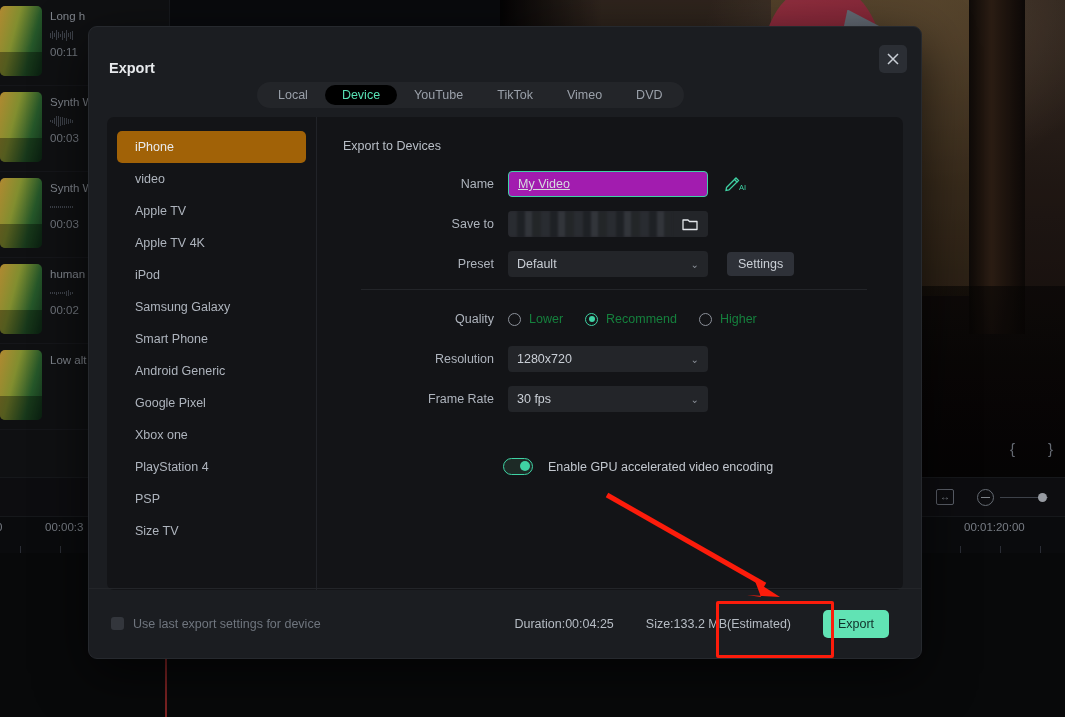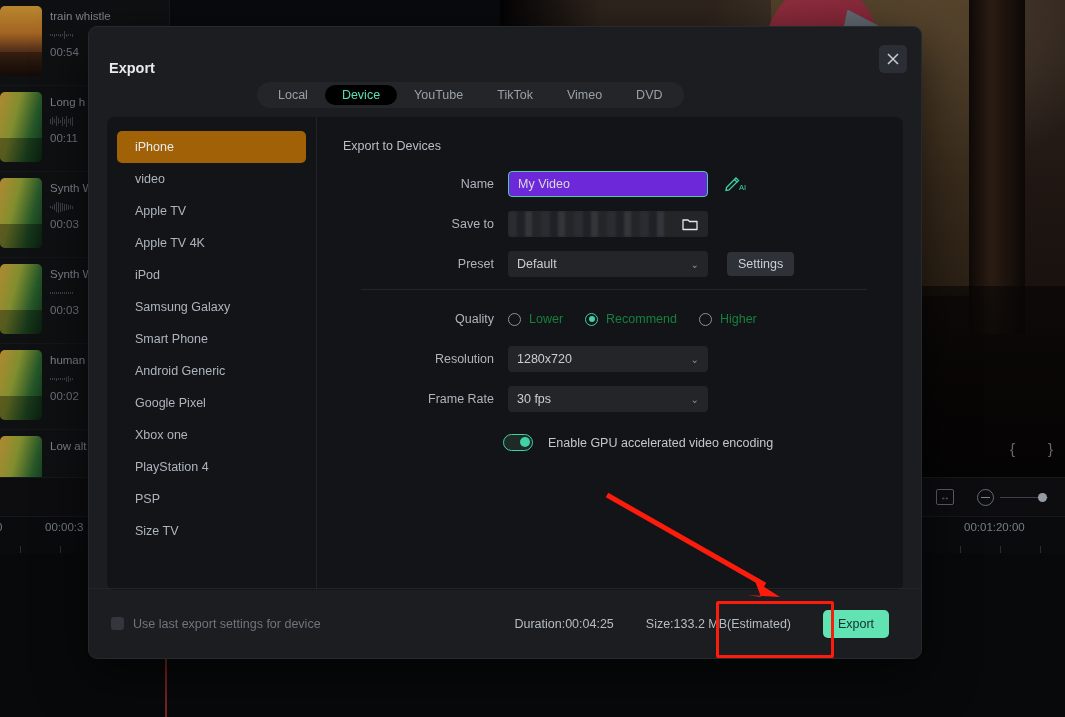--- a/index.html
+++ b/index.html
@@ -181,23 +181,23 @@
   .dev-item.active { background:#a16207; color:#e8eaed; }
 
   .form { flex:1; padding: 22px 36px 0 26px; position:relative; }
   .form-head { font-size:12.5px; color:#b9bfc7; margin-bottom:16px; }
   .row { display:flex; align-items:center; height:30px; margin-bottom:10px; }
   .row .lbl {
     width:165px; text-align:right; padding-right:14px;
     font-size:12.5px; color:#aeb4bd;
   }
   .name-input {
-    width:200px; height:26px; border-radius:4px; background:#6d28d9;
+    width:200px; height:26px; border-radius:4px; background:#a21caf;
     border:1px solid #3fd2a4; color:#d7dadf; font-size:12.5px;
-    padding:0 9px; font-family:"Liberation Sans", sans-serif; outline:none;
+    padding:0 9px; font-family:"Liberation Sans", sans-serif; outline:none;text-decoration:underline;
   }
   .ai-icon { margin-left:16px; width:24px; height:20px; position:relative; cursor:pointer; }
 
   .saveto-wrap {
     width:200px; height:26px; border-radius:4px; background:#232529;
     display:flex; align-items:center; position:relative; overflow:hidden;
   }
   .saveto-blur {
     flex:1; height:100%;
     background:
@@ -226,21 +226,21 @@
   .radio .dot {
     width:13px; height:13px; border-radius:50%; border:1.4px solid #8b9099;
     display:flex; align-items:center; justify-content:center;
   }
   .radio.sel .dot { border-color:#3fd2a4; }
   .radio.sel .dot::after {
     content:""; width:6px; height:6px; border-radius:50%; background:#3fd2a4;
   }
   .radio span { font-size:12.5px; color:#15803d; }
 
-  .gpu-row { display:flex; align-items:center; margin:20px 0 0 160px; }
+  .gpu-row { display:flex; align-items:center; margin:44px 0 0 160px; }
   .toggle {
     width:30px; height:17px; border-radius:9px; background:#1d2a26;
     border:1.4px solid #3fd2a4; position:relative; cursor:pointer; flex:0 0 30px;
   }
   .toggle::after {
     content:""; position:absolute; right:2.5px; top:2px; width:10px; height:10px;
     border-radius:50%; background:#3fd2a4;
   }
   .gpu-row .gl { margin-left:15px; font-size:12.5px; color:#c2c7ce; }
 
@@ -287,41 +287,20 @@
         <div class="baluster" style="left:2%"></div>
         <div class="baluster" style="left:9%"></div>
         <div class="baluster" style="left:16%"></div>
         <div class="baluster" style="left:23%"></div>
         <div class="floor"></div>
         <div class="dark-l"></div>
       </div>
     </div>
 
     <div class="media-panel">
-      <div class="media-item">
-        <div class="thumb t-sunset"></div>
-        <div class="media-meta">
-          <div class="media-title">train whistle</div>
-          <div class="waveform">
-            <i style="height:2px"></i>
-              <i style="height:2px"></i>
-              <i style="height:3px"></i>
-              <i style="height:2px"></i>
-            <i style="height:2px"></i>
-              <i style="height:3px"></i>
-              <i style="height:2px"></i>
-              <i style="height:8px"></i>
-            <i style="height:3px"></i>
-              <i style="height:2px"></i>
-              <i style="height:2px"></i>
-              <i style="height:3px"></i>
-          </div>
-          <div class="media-time">00:54</div>
-        </div>
-      </div>
       <div class="media-item">
         <div class="thumb t-green"></div>
         <div class="media-meta">
           <div class="media-title">Long h</div>
           <div class="waveform">
             <i style="height:5px"></i>
               <i style="height:8px"></i>
               <i style="height:4px"></i>
               <i style="height:10px"></i>
             <i style="height:6px"></i>

